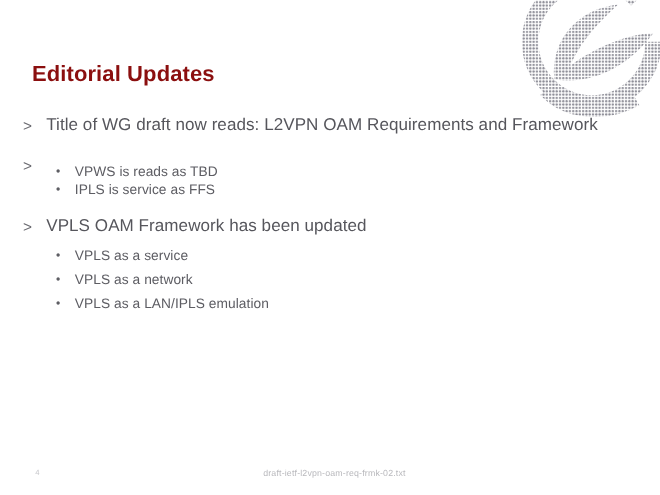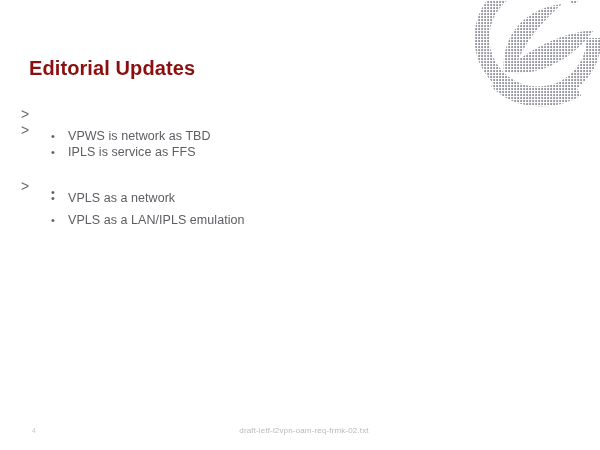--- a/index.html
+++ b/index.html
@@ -145,49 +145,52 @@
       <rect x="0" y="0" width="150" height="128" fill="url(#halftone)" mask="url(#swirlmask)"></rect>
     </svg>
   </div>
 
   <div id="title">Editorial Updates</div>
 
   <div id="body">
 
     <div class="l1">
       <span class="marker">&gt;</span>
+      <span>Title of WG draft now reads: L2VPN OAM Requirements and Framework</span>
     </div>
 
     <div class="gap-l1"></div>
 
     <div class="l1">
       <span class="marker">&gt;</span>
     </div>
 
     <div class="gap-sub"></div>
 
     <div class="l2">
       <span class="marker">•</span>
-      <span>VPWS is network as TBD</span>
+      <span>VPWS is reads as TBD</span>
     </div>
     <div class="l2">
       <span class="marker">•</span>
       <span>IPLS is service as FFS</span>
     </div>
 
     <div class="gap-l1"></div>
 
     <div class="l1">
       <span class="marker">&gt;</span>
+      <span>VPLS OAM Framework has been updated</span>
     </div>
 
     <div class="gap-sub"></div>
 
     <div class="l2">
       <span class="marker">•</span>
+      <span>VPLS as a service</span>
     </div>
     <div class="gap-sub-small"></div>
     <div class="l2">
       <span class="marker">•</span>
       <span>VPLS as a network</span>
     </div>
     <div class="gap-sub-small"></div>
     <div class="l2">
       <span class="marker">•</span>
       <span>VPLS as a LAN/IPLS emulation</span>

